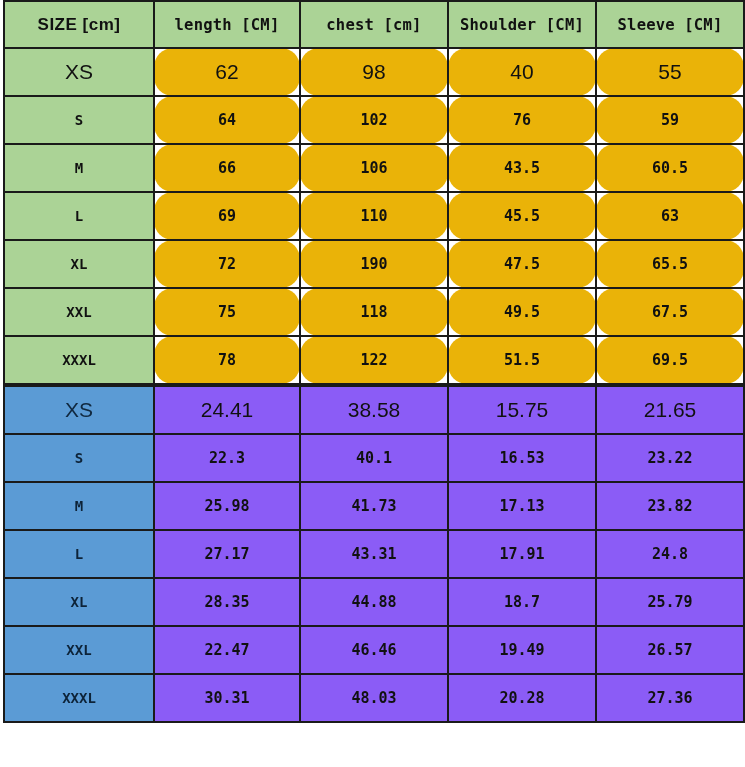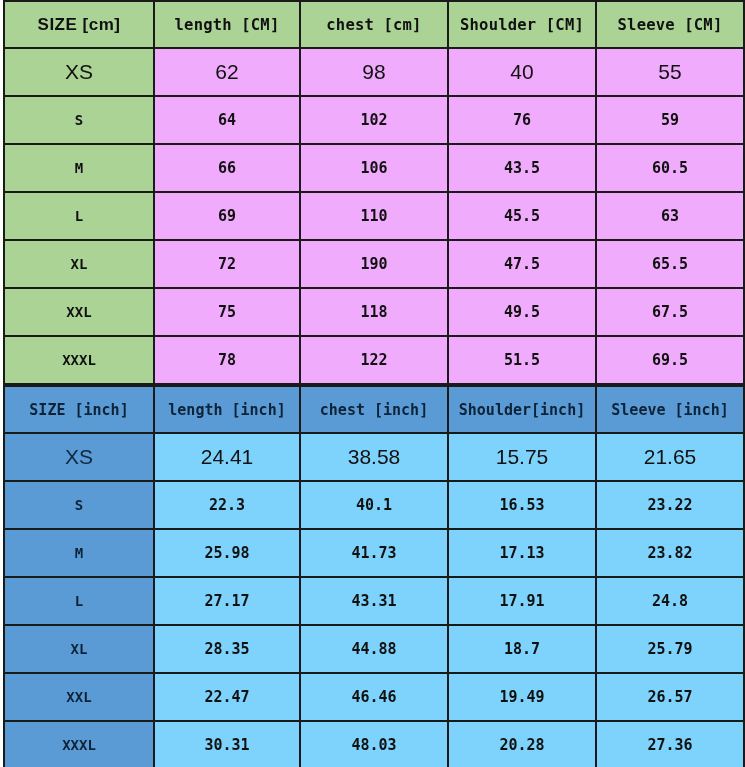--- a/index.html
+++ b/index.html
@@ -63,24 +63,25 @@
     font-family: "DejaVu Sans Mono", monospace;
     font-weight: bold;
     font-size: 14px;
   }
   .cm-table tr.first-row td.size-cell {
     font-family: "Liberation Sans", sans-serif;
     font-weight: normal;
     font-size: 21px;
   }
   .cm-table td.val {
-    background: #f0abfc;
+    background: #eab308;
     font-family: "DejaVu Sans Mono", monospace;
     font-weight: bold;
     font-size: 15px;
+    border-radius: 19px;
   }
   .cm-table tr.first-row td.val {
     font-family: "Liberation Sans", sans-serif;
     font-weight: normal;
     font-size: 21px;
   }
 
   
   .in-table { margin-top: 2px; }
   .in-table td { height: 48px; }
@@ -99,21 +100,21 @@
     font-size: 14px;
     color: #0d2338;
   }
   .in-table tr.first-row td.size-cell {
     font-family: "Liberation Sans", sans-serif;
     font-weight: normal;
     font-size: 21px;
     color: #10283f;
   }
   .in-table td.val {
-    background: #7dd3fc;
+    background: #8b5cf6;
     font-family: "DejaVu Sans Mono", monospace;
     font-weight: bold;
     font-size: 15px;
     margin-left: 24px;
   }
   .in-table tr.first-row td.val {
     font-family: "Liberation Sans", sans-serif;
     font-weight: normal;
     font-size: 21px;
   }
@@ -211,27 +212,20 @@
 
   <table class="size-table in-table">
     <colgroup>
       <col class="c-size">
         <col class="c-length">
         <col class="c-chest">
         <col class="c-should">
         <col class="c-sleeve">
     </colgroup>
     <tbody>
-      <tr class="head">
-        <td>SIZE [inch]</td>
-        <td>length [inch]</td>
-        <td>chest [inch]</td>
-        <td>Shoulder[inch]</td>
-        <td>Sleeve [inch]</td>
-      </tr>
 
       <tr class="first-row">
         <td class="size-cell">XS</td>
         <td class="val">24.41</td>
         <td class="val">38.58</td>
         <td class="val">15.75</td>
         <td class="val">21.65</td>
       </tr>
       <tr>
         <td class="size-cell">S</td>

